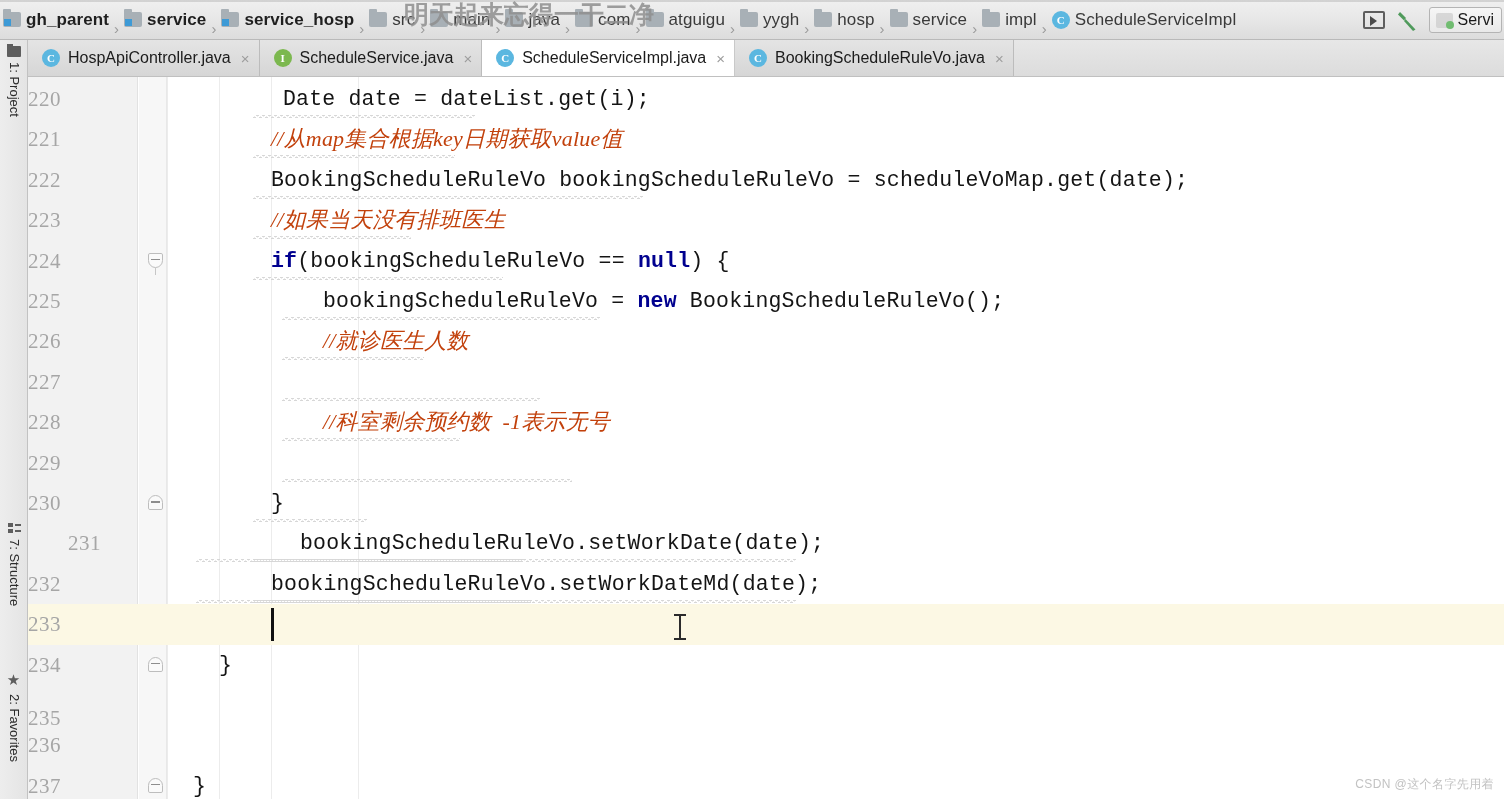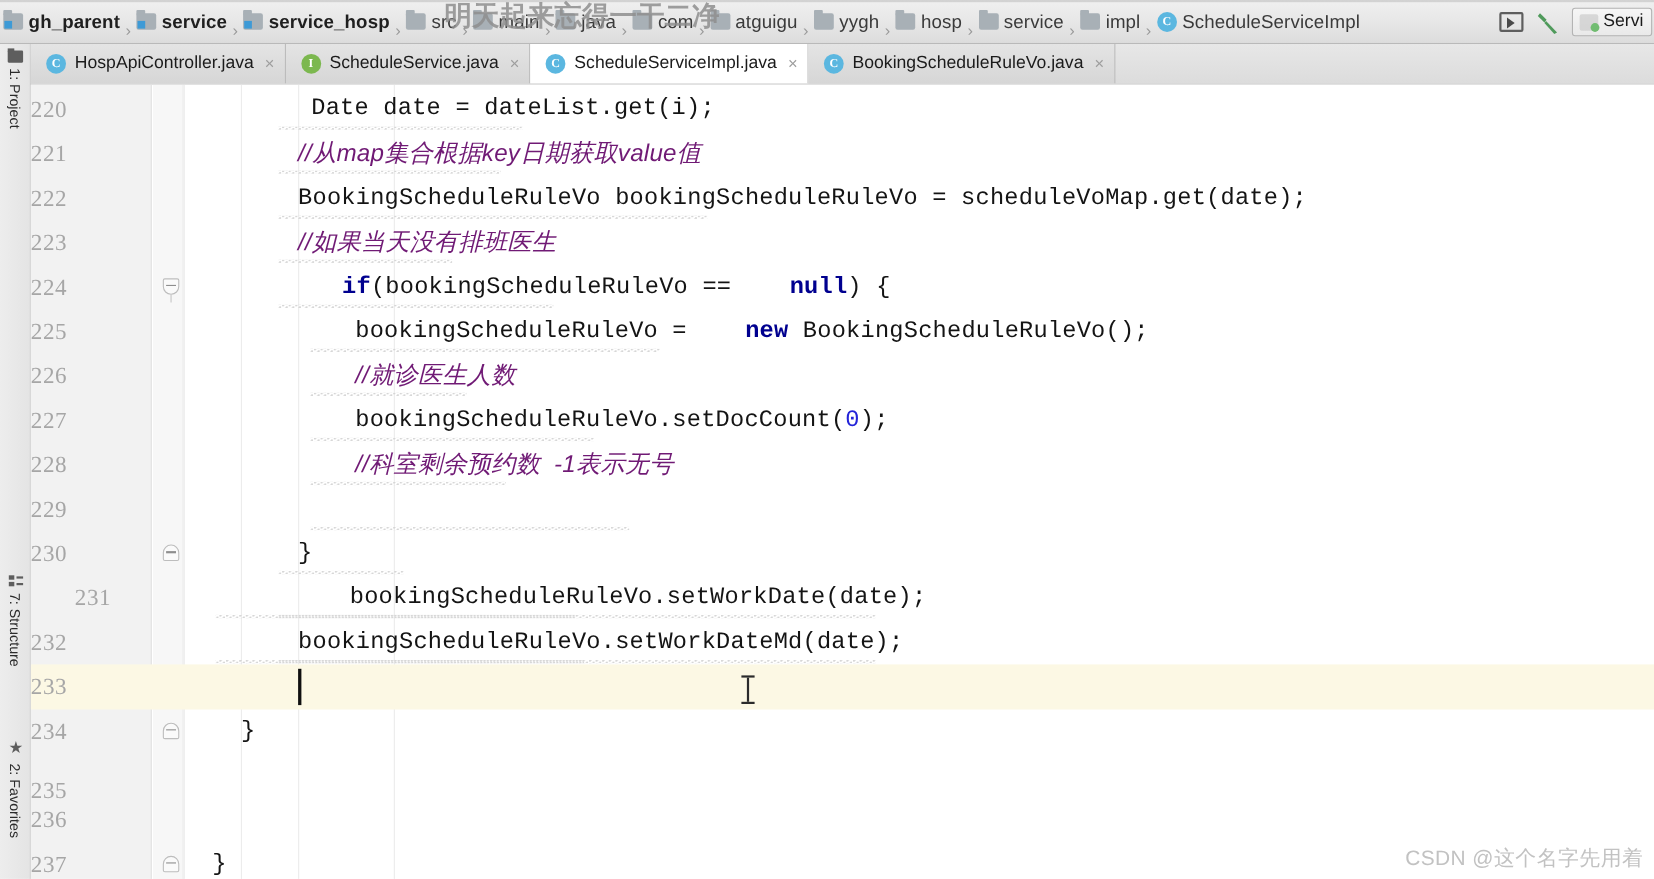--- a/index.html
+++ b/index.html
@@ -231,23 +231,23 @@
   }
   .rowcode {
     position: absolute; left: 139px;
     line-height: 40.4px;
     font-family: "Liberation Mono", monospace;
     font-size: 21.5px;
     color: #141414;
     white-space: pre;
     letter-spacing: .2px;
   }
-  .kw { color: #00008f; font-weight: bold; padding-left: 40px; }
+  .kw { color: #00008f; font-weight: bold; }
   .num { color: #2424d8; }
-  .cmt { color: #701a75; font-style: italic; font-family: Liberation Sans, sans-serif; font-size: 22px; }
+  .cmt { color: #c2410c; font-style: italic; font-family: Liberation Serif, serif; font-size: 22px; }
 
   
   .iguide {
     position: absolute; top: 0; width: 1px; height: 722px;
     background: #ececec;
   }
   
   .fold {
     position: absolute; left: 9px;
     width: 15px; height: 15px;
@@ -290,21 +290,21 @@
     position: absolute;
     width: 12px; height: 26px;
   }
   .ibeam i {
     position: absolute; background: #2b2b2b; display: block;
   }
 
   
   .wm-bot {
     position: absolute; right: 10px; bottom: 6px;
-    font-size: 19px; color: #c2c2c2;
+    font-size: 12px; color: #c2c2c2;
     letter-spacing: .4px;
     white-space: nowrap;
   }
   
   .nav-topline {
     position: absolute; left: 0; top: 0; width: 1504px; height: 2px;
     background: #9f9f9f; opacity: .35;
   }
 </style>
 </head>
@@ -484,21 +484,20 @@
           <div class="rowcode" style="left: 295px;"><span>bookingScheduleRuleVo = </span><span class="kw">new</span><span> BookingScheduleRuleVo();</span></div>
         </div>
         <div class="squig" style="left: 253.8px; top: 240px; width: 318px;"></div>
         <div class="row" style="top: 244.4px;">
           <div class="rownum">226</div>
           <div class="rowcode" style="left: 295px;"><span class="cmt">//就诊医生人数</span></div>
         </div>
         <div class="squig" style="left: 253.8px; top: 280.4px; width: 142px;"></div>
         <div class="row" style="top: 284.8px;">
           <div class="rownum">227</div>
-          <div class="rowcode" style="left: 295px;"><span>bookingScheduleRuleVo.setDocCount(</span><span class="num">0</span><span>);</span></div>
         </div>
         <div class="squig" style="left: 253.8px; top: 320.8px; width: 258px;"></div>
         <div class="row" style="top: 325.2px;">
           <div class="rownum">228</div>
           <div class="rowcode" style="left: 295px;"><span class="cmt">//科室剩余预约数  -1表示无号</span></div>
         </div>
         <div class="squig" style="left: 253.8px; top: 361.2px; width: 178px;"></div>
         <div class="row" style="top: 365.6px;">
           <div class="rownum">229</div>
         </div>
@@ -507,21 +506,21 @@
           <div class="rownum">230</div>
           <div class="rowcode" style="left: 243px;"><span>}</span></div>
         </div>
         <div class="squig" style="left: 225.2px; top: 442px; width: 114px;"></div>
         <div class="fold end" style="left: 120px; top: 418px; position: absolute;">
           <span class="shape"></span>
           <span class="minus"></span>
         </div>
         <div class="row" style="top: 446.4px; margin-left: 40px;">
           <div class="rownum">231</div>
-          <div class="rowcode" style="left: 250px;"><span>bookingScheduleRuleVo.setWorkDate(date);</span></div>
+          <div class="rowcode" style="left: 232px;"><span>bookingScheduleRuleVo.setWorkDate(date);</span></div>
         </div>
         <div class="squig" style="left: 225.2px; top: 482.4px; width: 270px;"></div>
         <div class="squig" style="left: 168px; top: 482.4px; width: 600px;"></div>
         <div class="row" style="top: 486.8px;">
           <div class="rownum">232</div>
           <div class="rowcode" style="left: 243px;"><span>bookingScheduleRuleVo.setWorkDateMd(date);</span></div>
         </div>
         <div class="squig" style="left: 225.2px; top: 522.8px; width: 278px;"></div>
         <div class="squig" style="left: 168px; top: 522.8px; width: 600px;"></div>
         <div class="row hl" style="top: 527.2px;">

